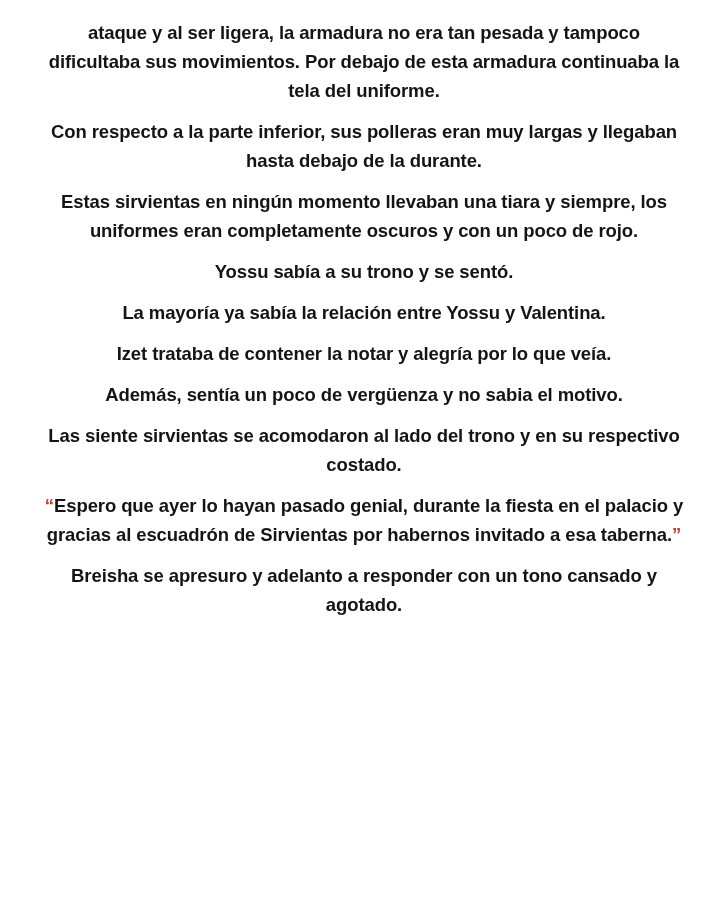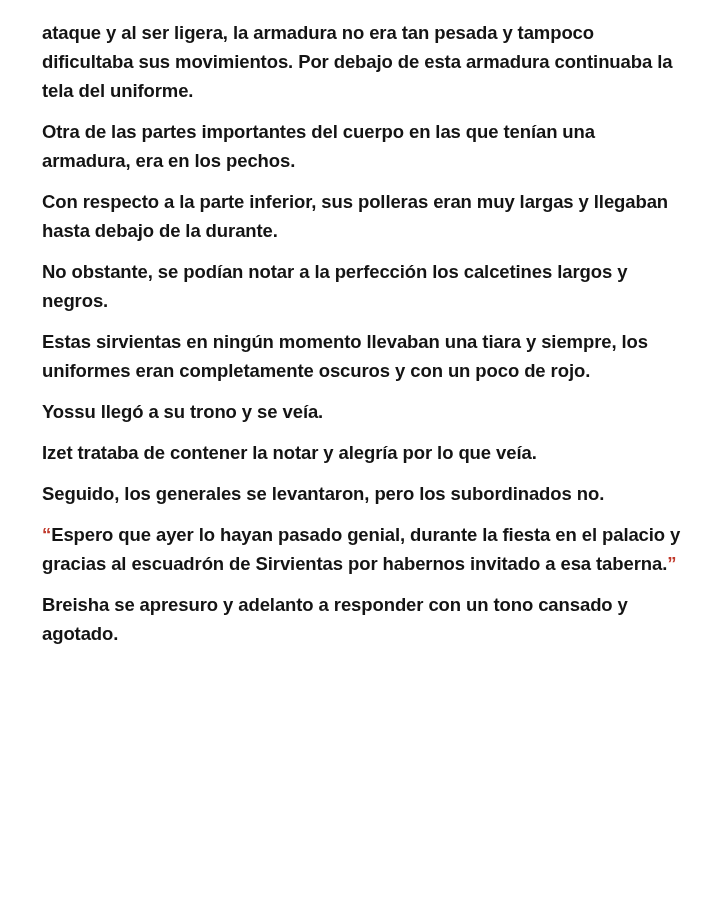--- a/index.html
+++ b/index.html
@@ -21,45 +21,45 @@
     padding: 18px 34px 0 42px;
     position: relative;
   }
   .para {
     font-size: 18.5px;
     line-height: 29px;
     font-weight: bold;
     color: #141414;
     margin: 0 0 12px 0;
     letter-spacing: -0.1px;
-    text-align: left;
+    text-align: center;
   }
   .para.quote {
     color: #141414;
     margin-top: 11px;
   }
   .qmark {
     color: #c0392b;
   }
   .bottom-space {
     height: 40px;
   }
 </style>
 </head>
 <body>
 
 <div class="page">
 
   <p class="para">ataque y al ser ligera, la armadura no era tan pesada y tampoco dificultaba sus movimientos. Por debajo de esta armadura continuaba la tela del uniforme.</p>
-  <p class="para">Otra de las partes importantes del cuerpo en las que tenían una armadura, era en los pechos.</p>
   <p class="para">Con respecto a la parte inferior, sus polleras eran muy largas y llegaban hasta debajo de la durante.</p>
-  <p class="para">No obstante, se podían notar a la perfección los calcetines largos y negros.</p>
   <p class="para">Estas sirvientas en ningún momento llevaban una tiara y siempre, los uniformes eran completamente oscuros y con un poco de rojo.</p>
-  <p class="para">Yossu llegó a su trono y se veía.</p>
+  <p class="para">Yossu sabía a su trono y se sentó.</p>
+  <p class="para">La mayoría ya sabía la relación entre Yossu y Valentina.</p>
   <p class="para">Izet trataba de contener la notar y alegría por lo que veía.</p>
-  <p class="para">Seguido, los generales se levantaron, pero los subordinados no.</p>
+  <p class="para">Además, sentía un poco de vergüenza y no sabia el motivo.</p>
+  <p class="para">Las siente sirvientas se acomodaron al lado del trono y en su respectivo costado.</p>
 
   <p class="para quote"><span class="qmark">“</span><span>Espero que ayer lo hayan pasado genial, durante la fiesta en el palacio y gracias al escuadrón de Sirvientas por habernos invitado a esa taberna.</span><span class="qmark">”</span></p>
 
   <p class="para">Breisha se apresuro y adelanto a responder con un tono cansado y agotado.</p>
 
   <div class="bottom-space"></div>
 </div>
 
 </body></html>

